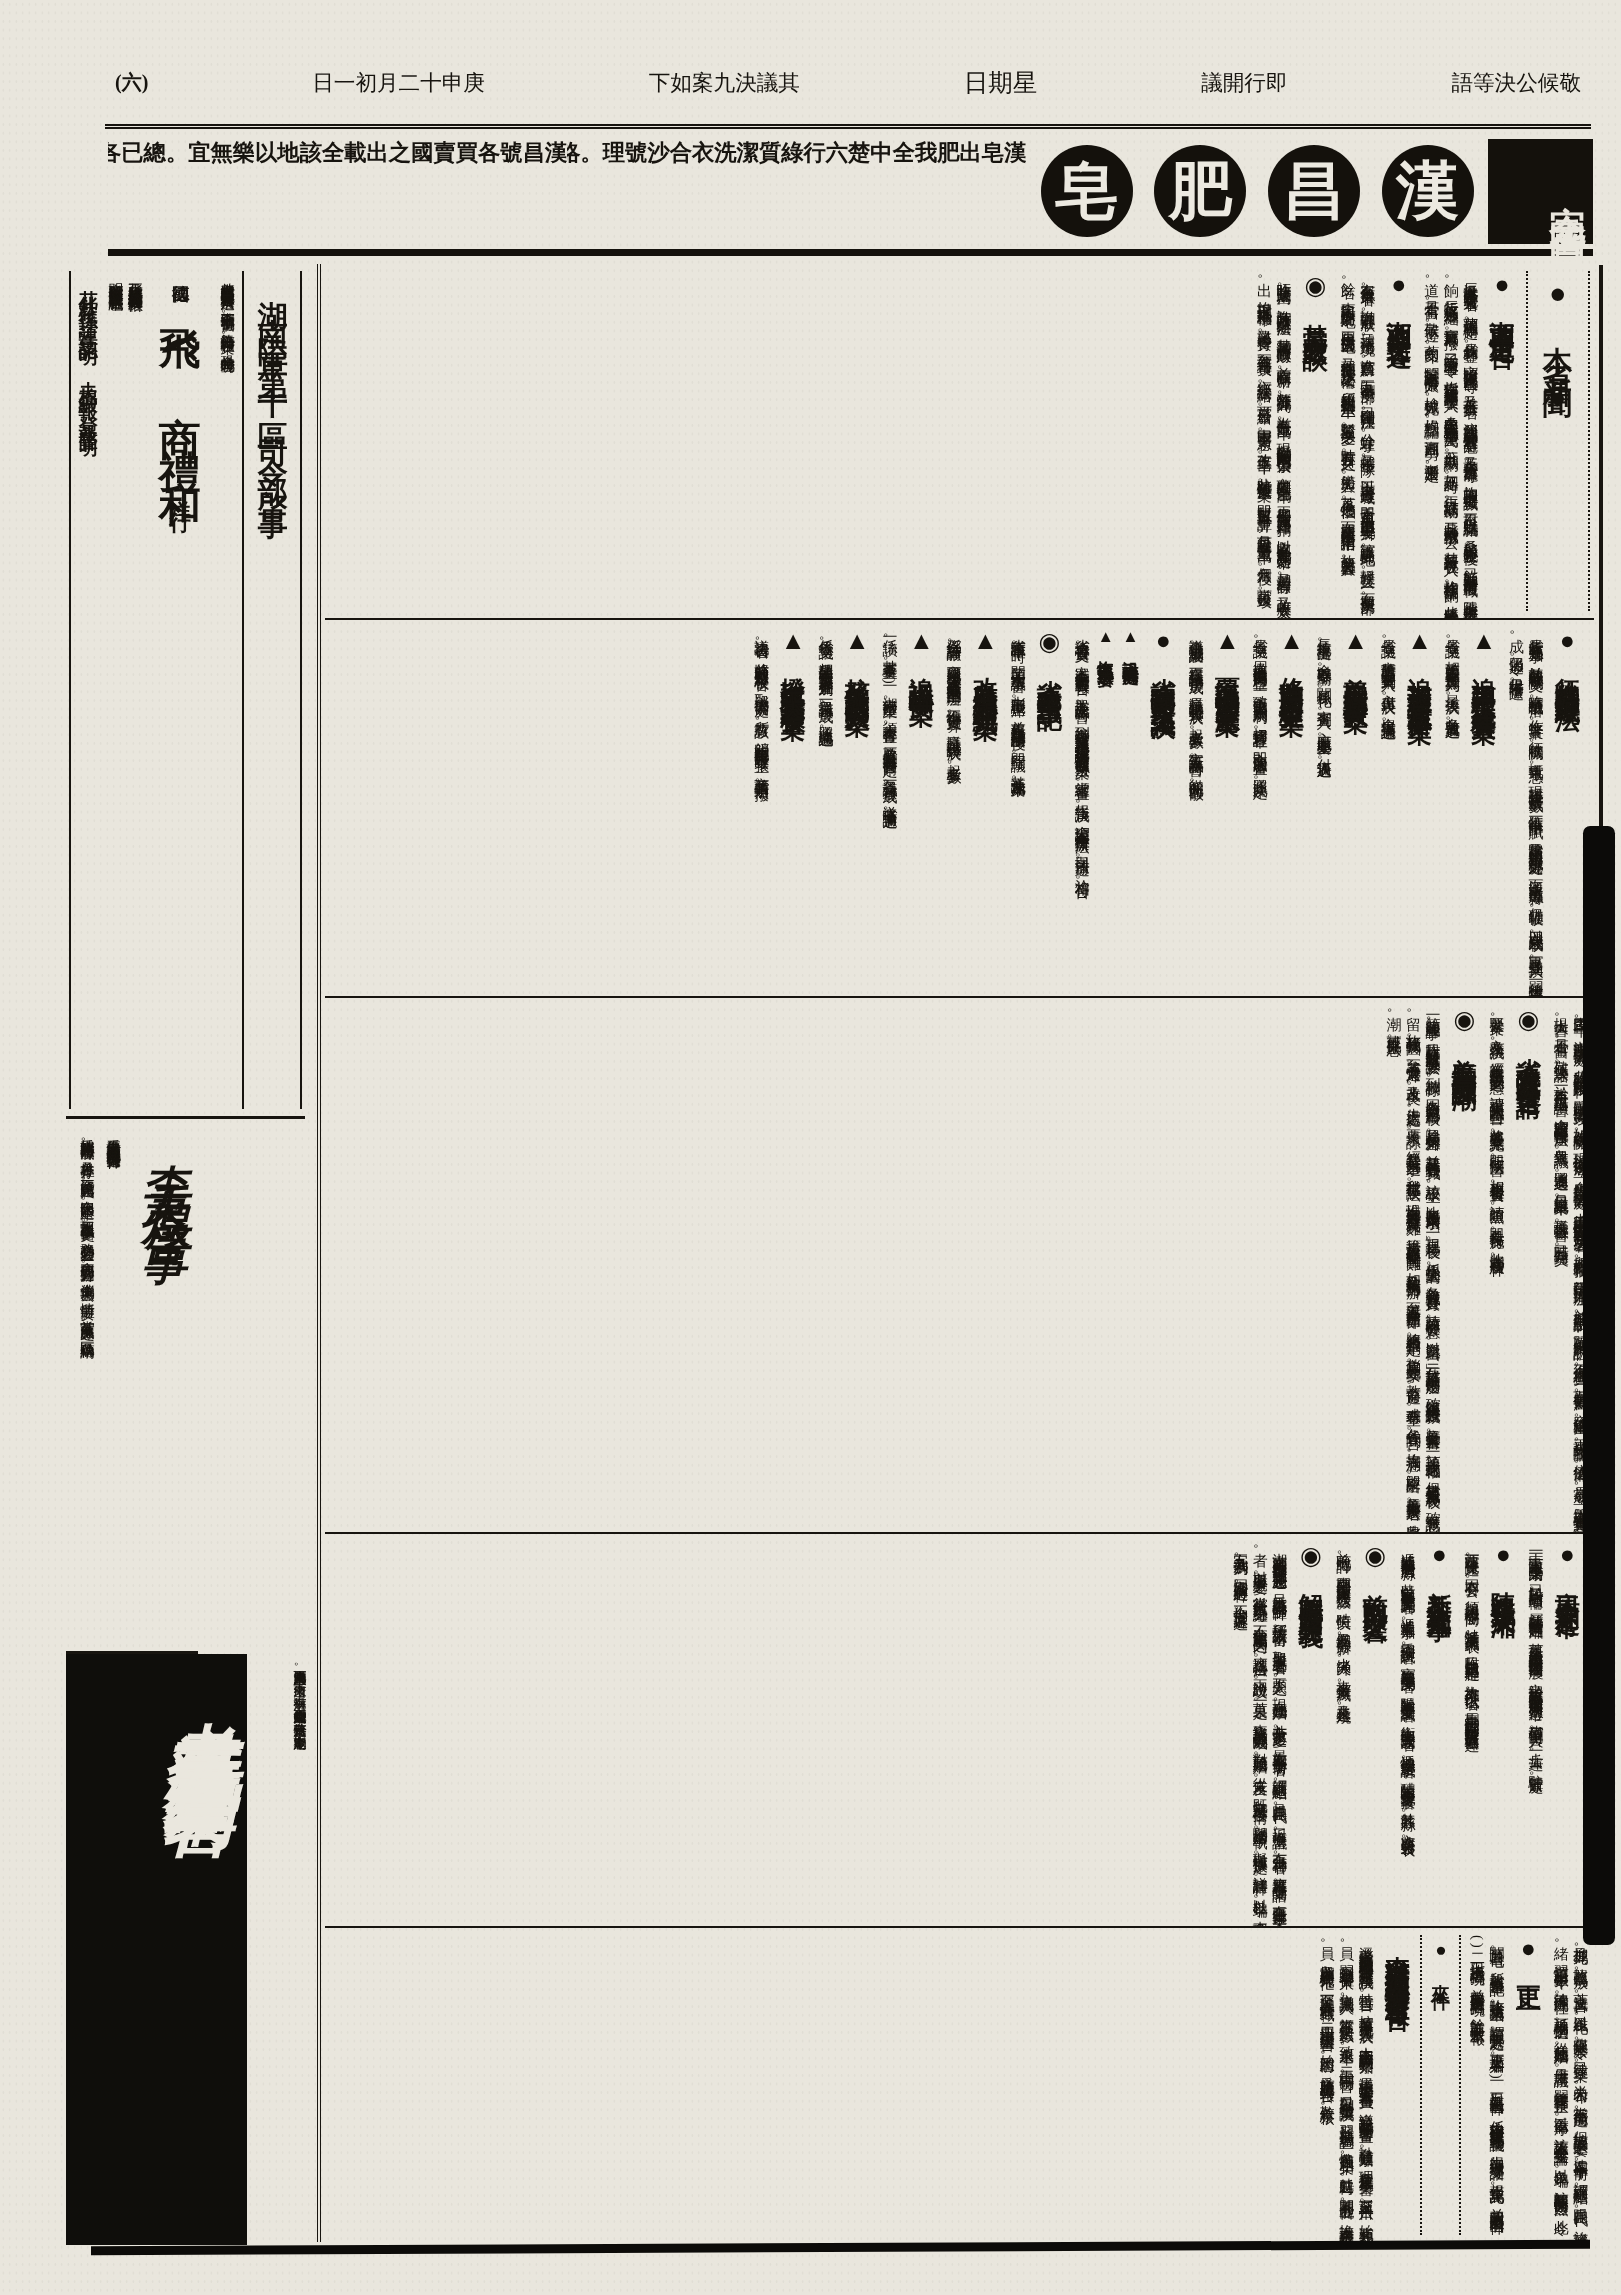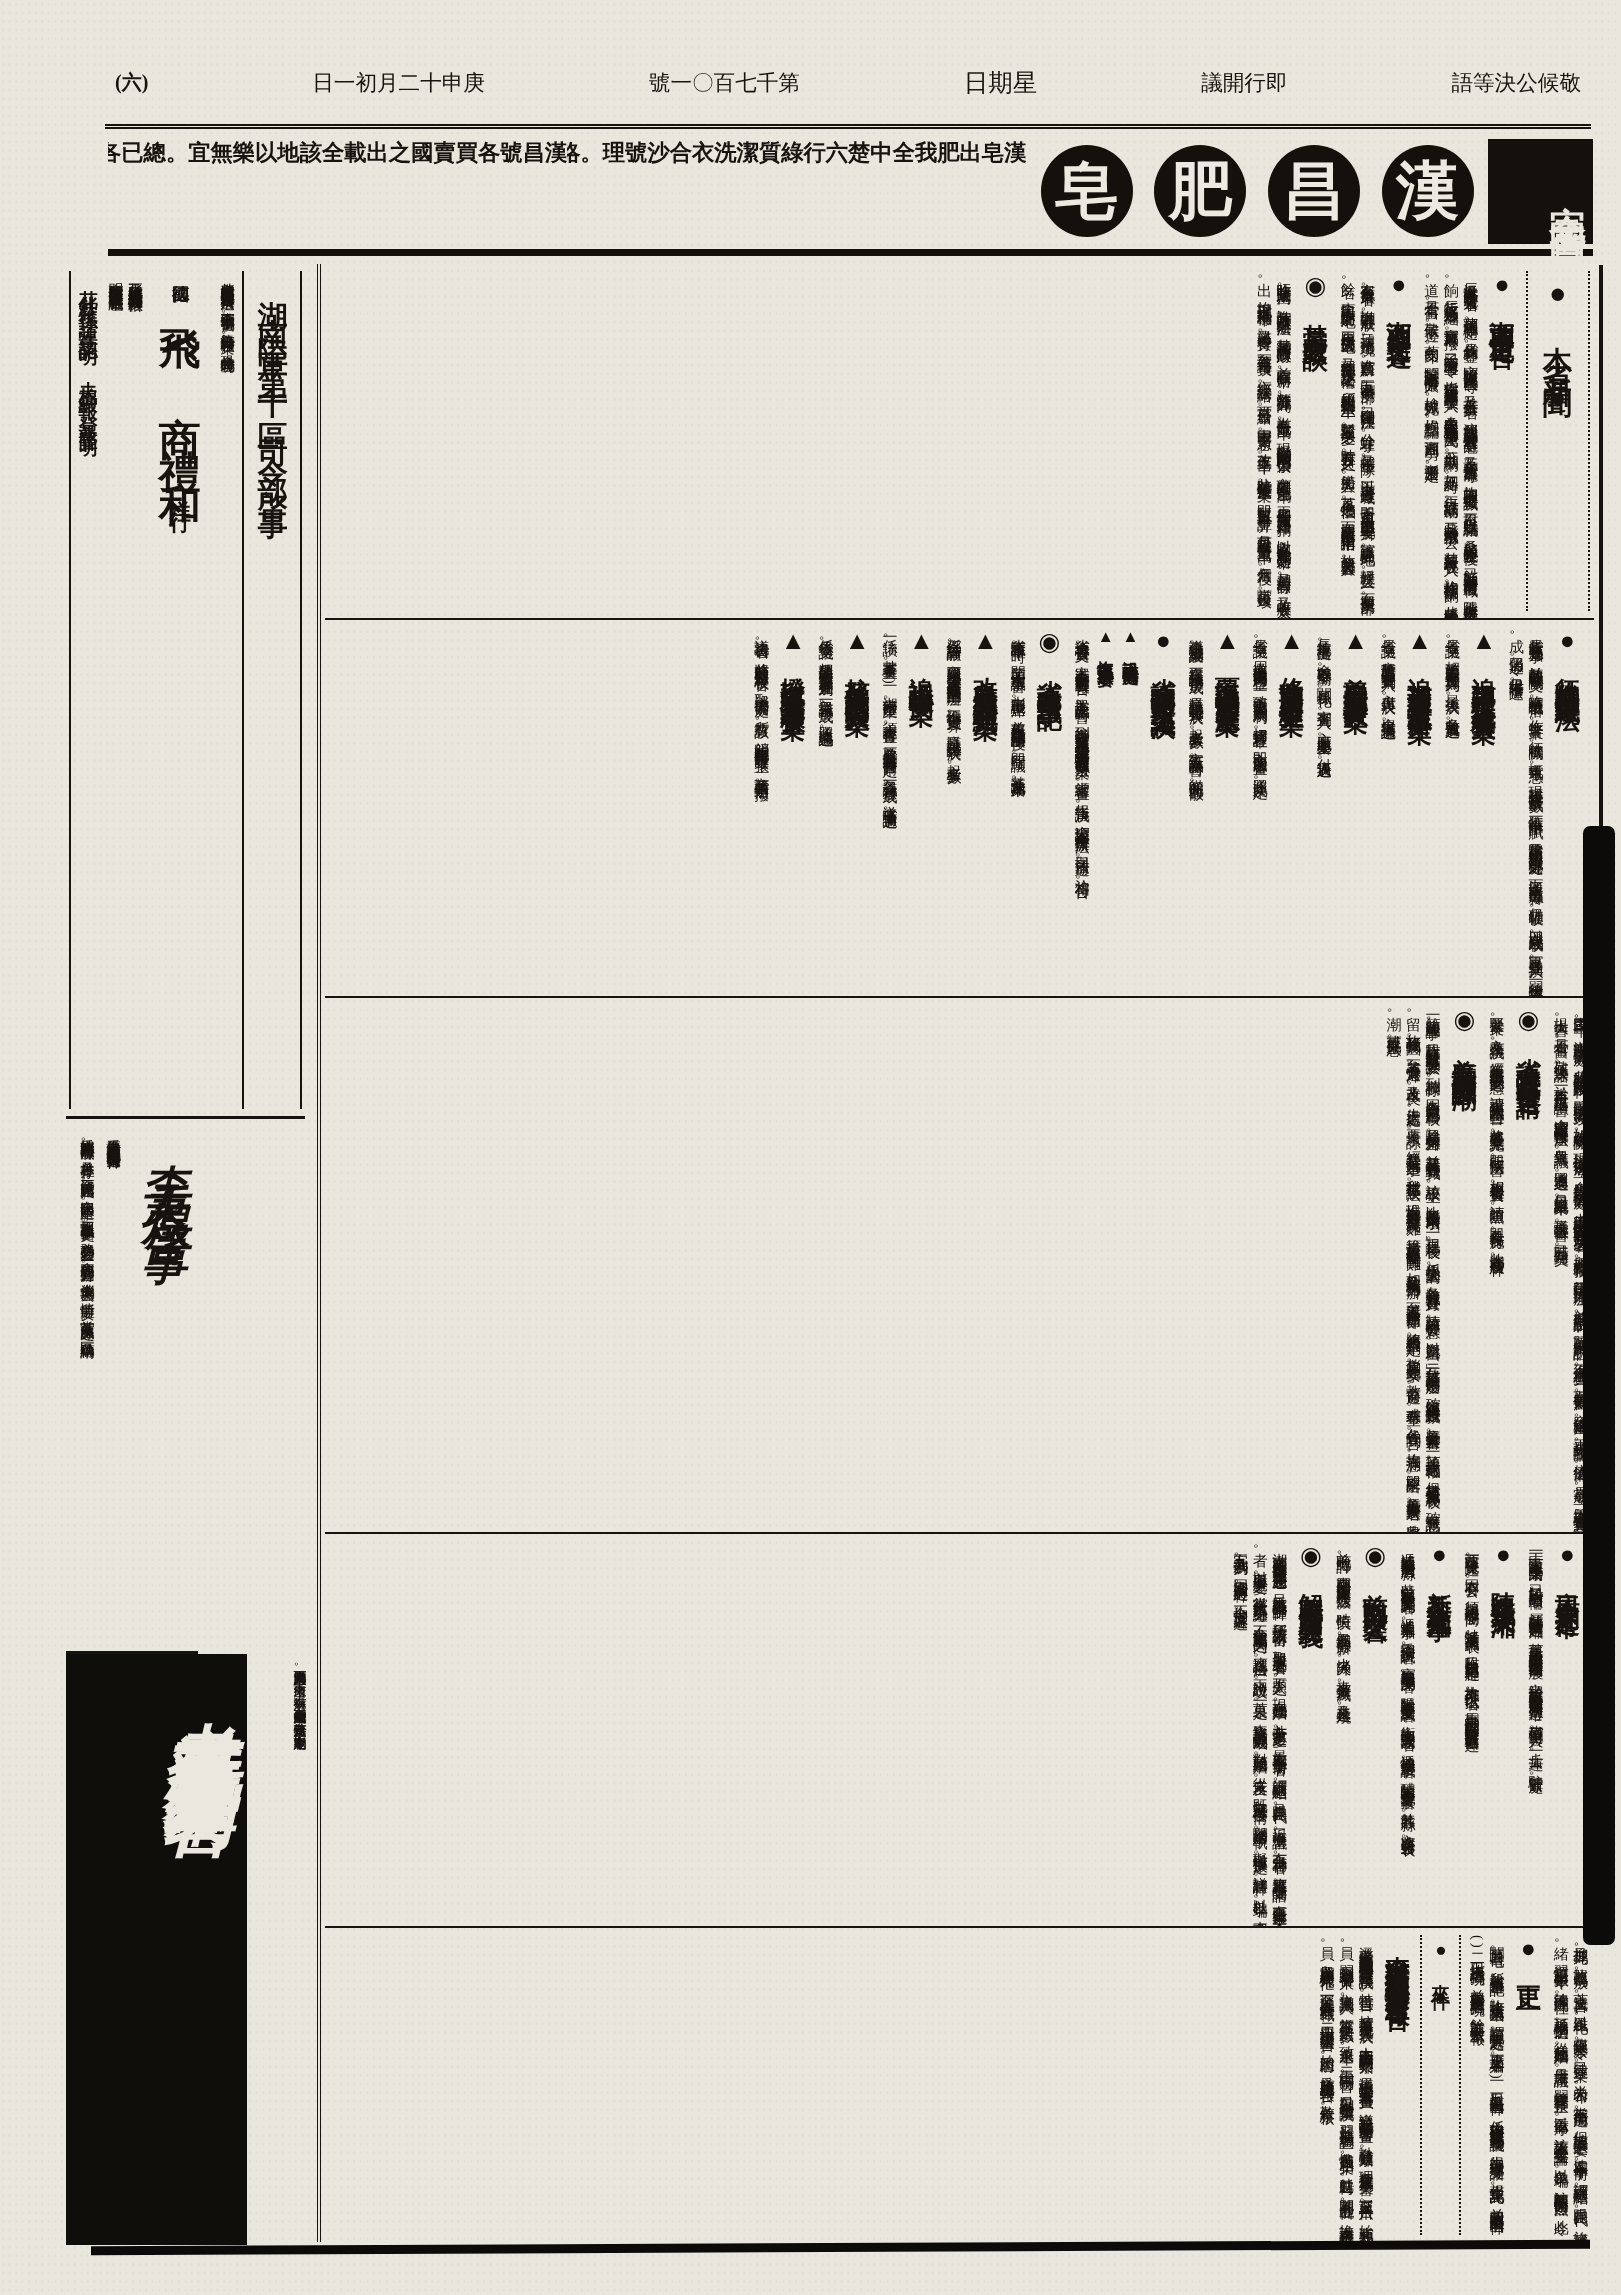--- a/index.html
+++ b/index.html
@@ -86,21 +86,21 @@
 </style>
 </head>
 <body>
 
 <div class="page">
 
   <div class="masthead">
     <span class="mh-item rtl">敬候公決等語</span>
     <span class="mh-item rtl">即行開議</span>
     <span class="mh-item mh-weekday rtl">星期日</span>
-    <span class="mh-item rtl">第千七百〇一號</span>
+    <span class="mh-item rtl">其議決九案如下</span>
     <span class="mh-item rtl">庚申十二月初一日</span>
     <span class="mh-page">(六)</span>
   </div>
 
   <div class="banner">
     <div class="seal">完全國貨</div>
     <div class="circles">
       <span class="circle">漢</span>
       <span class="circle">昌</span>
       <span class="circle">肥</span>

